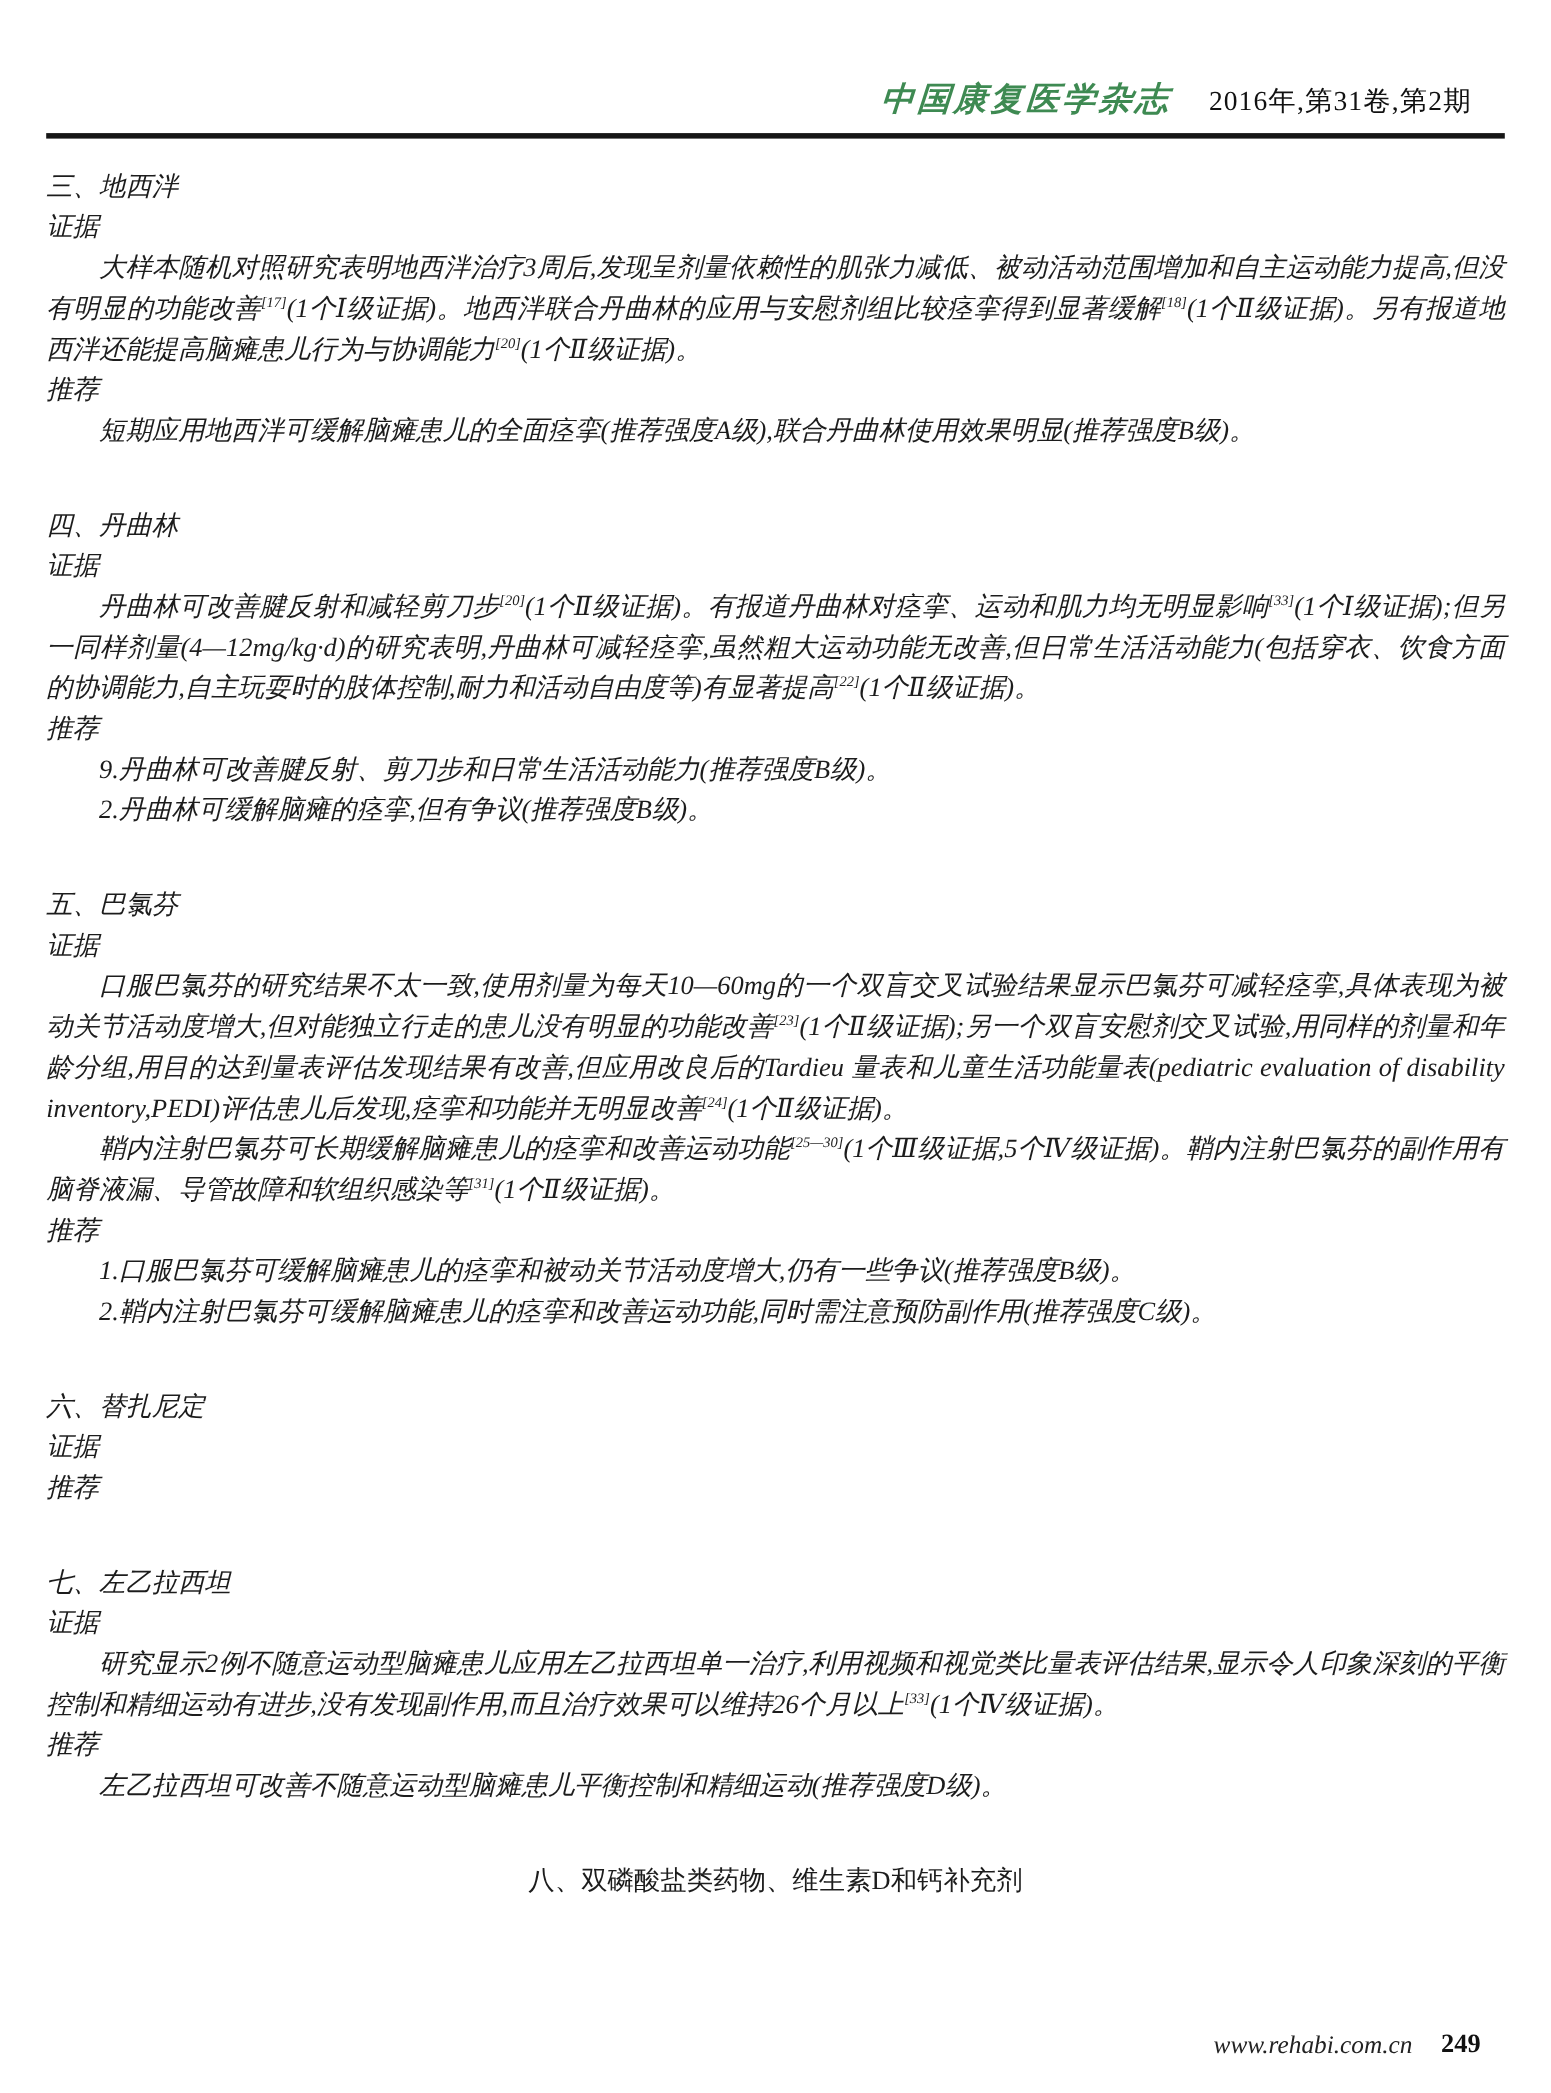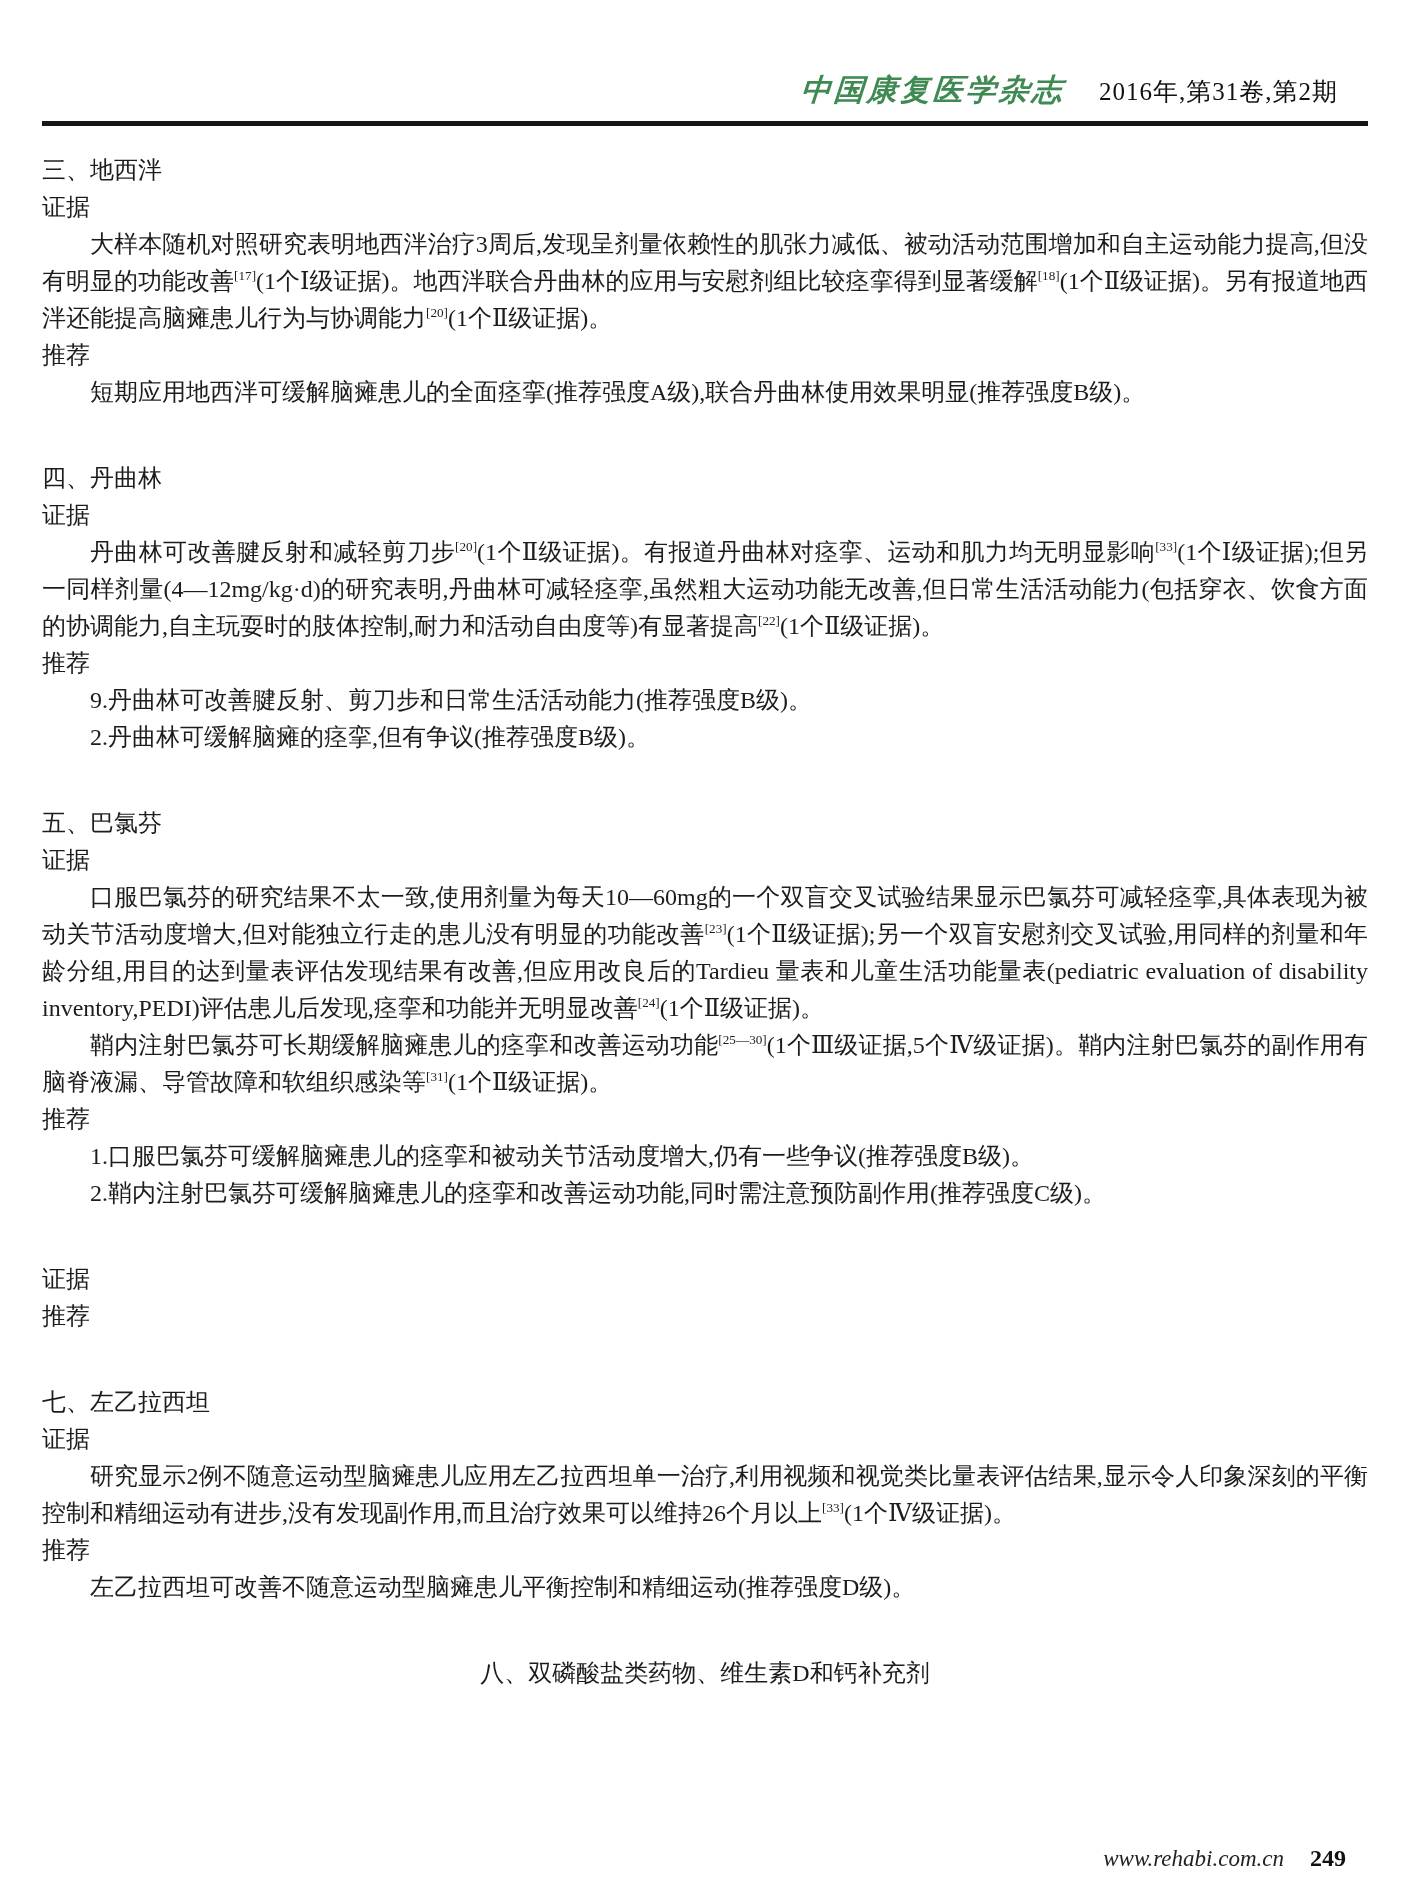--- a/index.html
+++ b/index.html
@@ -49,21 +49,21 @@
   }
   .header-rule {
     height: 5px;
     background: #161616;
   }
   
   .bodytext {
     font-size: 24px;
     line-height: 37px;
   }
-  .section { margin-top: 49px; }
+  .section { margin-top: 49px; font-style: italic; }
   .section.first { margin-top: 26px; }
   .sec-title {
     font-size: 24px;
     font-weight: normal;
     margin: 0;
     line-height: 37px;
   }
   .label {
     line-height: 37px;
   }
@@ -139,20 +139,21 @@
       <h2 class="sec-title">五、巴氯芬</h2>
       <div class="label">证据</div>
       <p class="para">口服巴氯芬的研究结果不太一致,使用剂量为每天10—60mg的一个双盲交叉试验结果显示巴氯芬可减轻痉挛,具体表现为被动关节活动度增大,但对能独立行走的患儿没有明显的功能改善<sup>[23]</sup>(1个Ⅱ级证据);另一个双盲安慰剂交叉试验,用同样的剂量和年龄分组,用目的达到量表评估发现结果有改善,但应用改良后的Tardieu 量表和儿童生活功能量表(pediatric evaluation of disability inventory,PEDI)评估患儿后发现,痉挛和功能并无明显改善<sup>[24]</sup>(1个Ⅱ级证据)。</p>
       <p class="para">鞘内注射巴氯芬可长期缓解脑瘫患儿的痉挛和改善运动功能<sup>[25—30]</sup>(1个Ⅲ级证据,5个Ⅳ级证据)。鞘内注射巴氯芬的副作用有脑脊液漏、导管故障和软组织感染等<sup>[31]</sup>(1个Ⅱ级证据)。</p>
       <div class="label">推荐</div>
       <p class="para">1.口服巴氯芬可缓解脑瘫患儿的痉挛和被动关节活动度增大,仍有一些争议(推荐强度B级)。</p>
       <p class="para">2.鞘内注射巴氯芬可缓解脑瘫患儿的痉挛和改善运动功能,同时需注意预防副作用(推荐强度C级)。</p>
     </div>
 
     <div class="section">
+      <h2 class="sec-title">六、替扎尼定</h2>
       <div class="label">证据</div>
       <div class="label">推荐</div>
     </div>
 
     <div class="section">
       <h2 class="sec-title">七、左乙拉西坦</h2>
       <div class="label">证据</div>
       <p class="para">研究显示2例不随意运动型脑瘫患儿应用左乙拉西坦单一治疗,利用视频和视觉类比量表评估结果,显示令人印象深刻的平衡控制和精细运动有进步,没有发现副作用,而且治疗效果可以维持26个月以上<sup>[33]</sup>(1个Ⅳ级证据)。</p>
       <div class="label">推荐</div>
       <p class="para">左乙拉西坦可改善不随意运动型脑瘫患儿平衡控制和精细运动(推荐强度D级)。</p>

